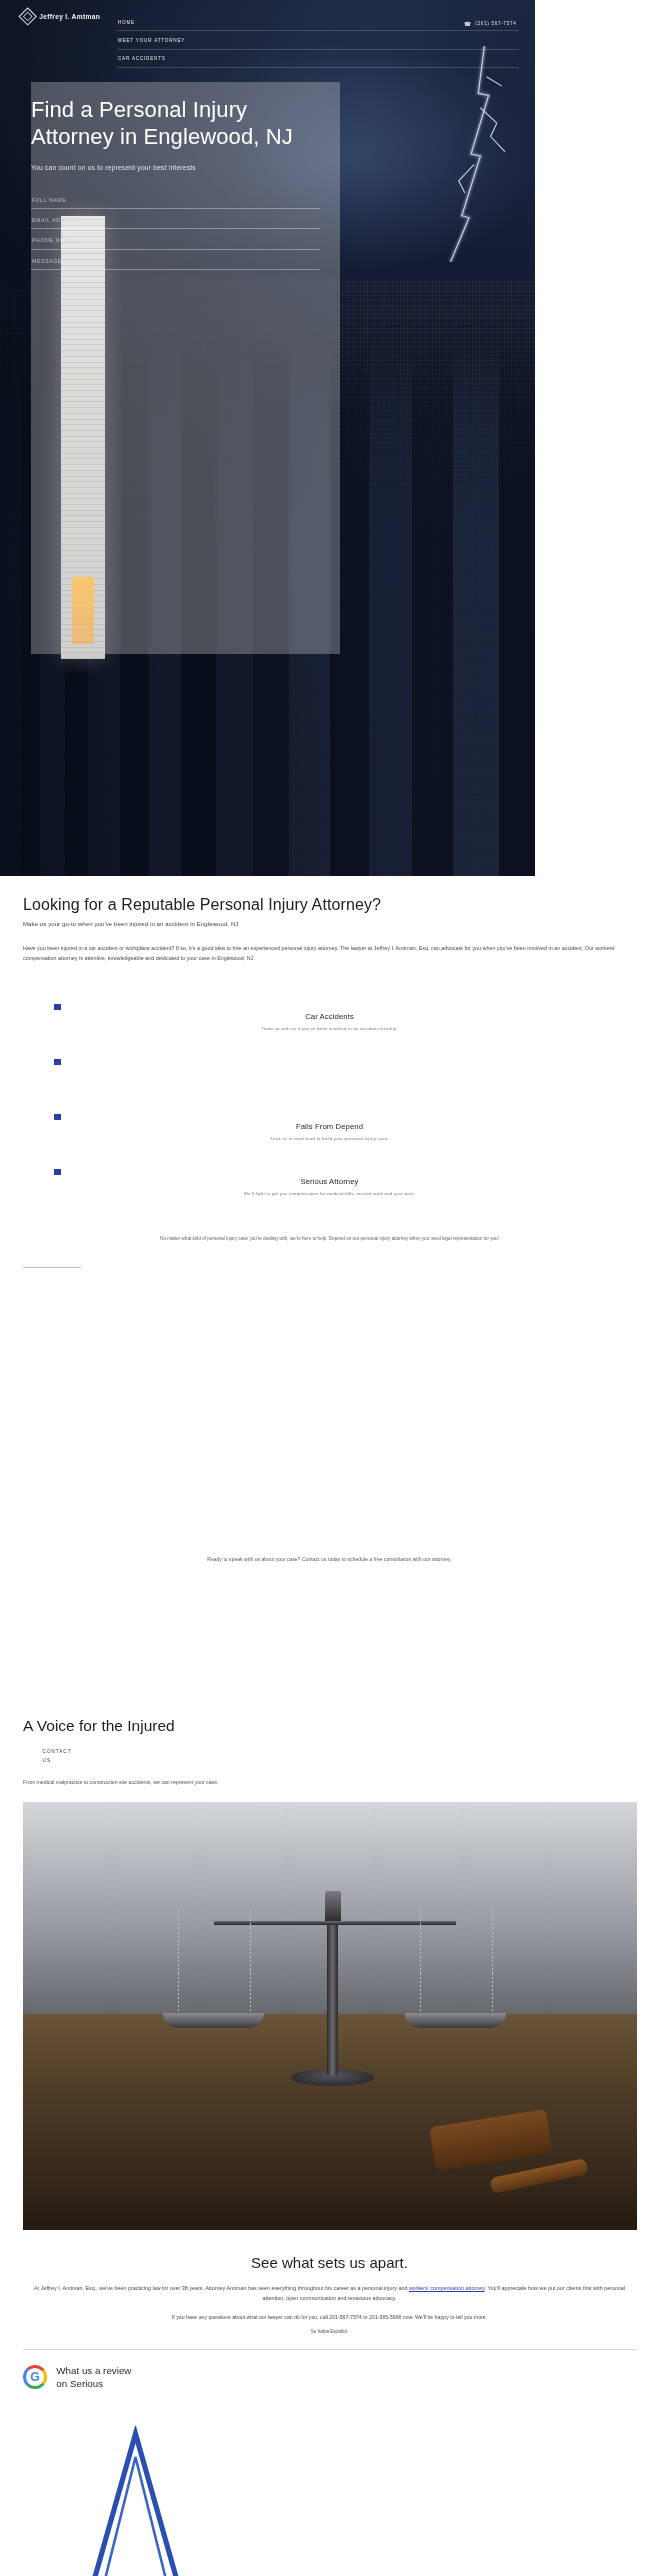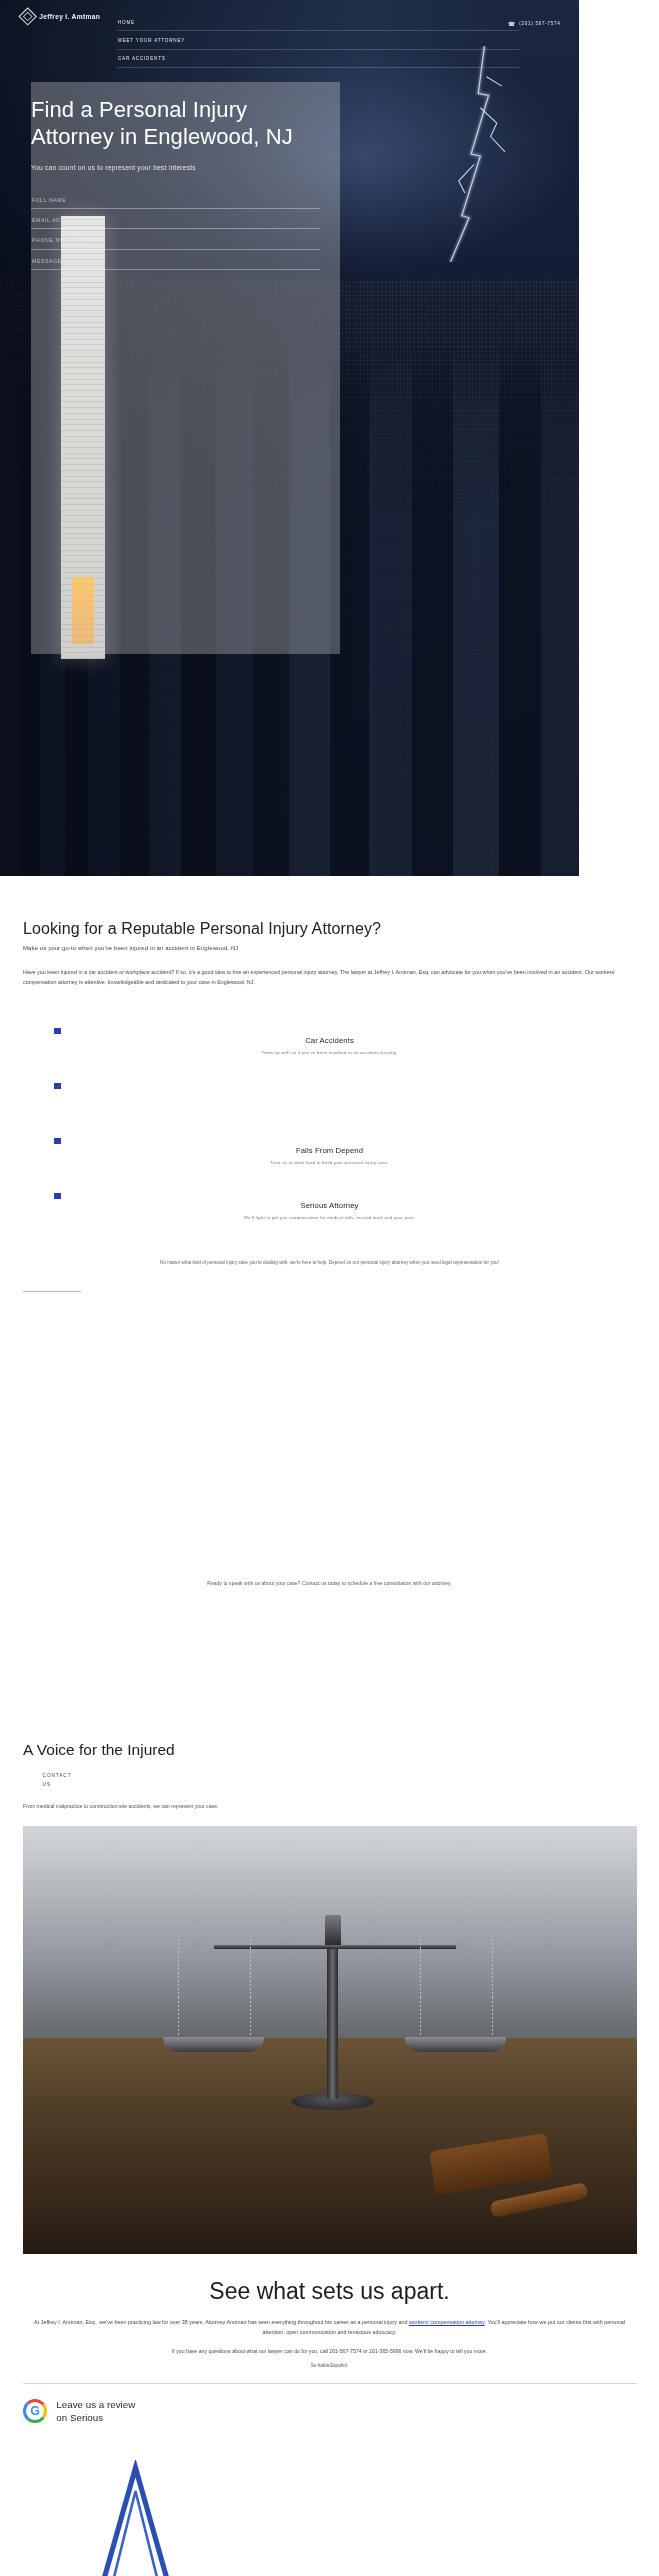--- a/index.html
+++ b/index.html
@@ -7,21 +7,21 @@
     width: 659px;
     background: #ffffff;
     font-family: "Liberation Sans", sans-serif;
     color: #333;
   }
   body { width: 659px; overflow-x: hidden; }
 
   
   .hero {
     position: relative;
-    width: 579px;
+    width: 535px;
     height: 876px;
     overflow: hidden;
     background: #0369a1;
   }
   .hero-bg {
     position: absolute;
     inset: 0;
     background:
       radial-gradient(ellipse 309px 165px at 62% 18%, rgba(120,150,200,0.30), rgba(10,16,30,0) 70%),
       radial-gradient(ellipse 464px 258px at 30% 8%, rgba(70,95,140,0.35), rgba(10,16,30,0) 75%),
@@ -195,21 +195,21 @@
     position: absolute;
     left: 72px; top: 577px;
     width: 21.6px; height: 67px;
     background: linear-gradient(180deg, rgba(255,198,100,0.9), rgba(255,170,60,0.55));
     filter: blur(0.5px);
     z-index: 23;
   }
 
   
   .wrap { width: 659px; padding: 0 23px; }
-  .sec-rep { padding-top: 20px; margin-top: 24px; }
+  .sec-rep { padding-top: 20px; }
   .h2 {
     font-size: 16px;
     font-weight: 400;
     color: #222;
     letter-spacing: 0.1px;
   }
   .lead {
     margin-top: 7.2px;
     font-size: 6px;
     color: #444;
@@ -374,21 +374,21 @@
     position: absolute; right: 49px; bottom: 47px;
     width: 98px; height: 15.5px;
     border-radius: 7.2px;
     background: linear-gradient(180deg,#8a5525,#5a3313);
     transform: rotate(-12deg);
   }
 
   
   .sec-apart { margin-top: 24px; padding: 0 23px; text-align: center; }
   .h2-apart {
-    font-size: 23px;
+    font-size: 15px;
     font-weight: 400;
     color: #1d1d1d;
   }
   .apart-p {
     margin-top: 11.3px;
     font-size: 5.4px;
     line-height: 1.9;
     color: #4a4a4a;
     max-width: 614px;
   }
@@ -572,21 +572,21 @@
 <section class="sec-apart">
   <h2 class="h2-apart">See what sets us apart.</h2>
   <p class="apart-p"><span>At Jeffrey I. Amtman, Esq., we've been practicing law for over 38 years. Attorney Amtman has seen everything throughout his career as a personal injury and </span><a href="#">workers' compensation attorney</a><span>. You'll appreciate how we put our clients first with personal attention, open communication and tenacious advocacy.</span></p>
   <p class="apart-small">If you have any questions about what our lawyer can do for you, call 201-567-7574 or 201-365-5996 now. We'll be happy to tell you more.</p>
   <p class="hablamos">Se habla Español.</p>
 </section>
 
 <div class="review">
   <span class="g-logo"></span>
   <div class="review-text">
-    <div>Leave us a review</div>
+    <div>What us a review</div>
     <div>on Serious</div>
   </div>
 </div>
 
 <div class="logoblock">
   <svg class="logo-diamond" viewBox="0 0 300 1020">
     <polygon points="150,15 290,510 150,1005 10,510" fill="none" stroke="#2b4fb0" stroke-width="10"></polygon>
     <polygon points="150,60 262,510 150,960 38,510" fill="none" stroke="#3a63c6" stroke-width="5"></polygon>
     <polygon points="150,330 225,510 150,690 75,510" fill="none" stroke="#2b4fb0" stroke-width="6"></polygon>
     <text x="150" y="530" text-anchor="middle" font-family="Liberation Serif, serif" font-size="58" fill="#2b4fb0">JIA</text>

